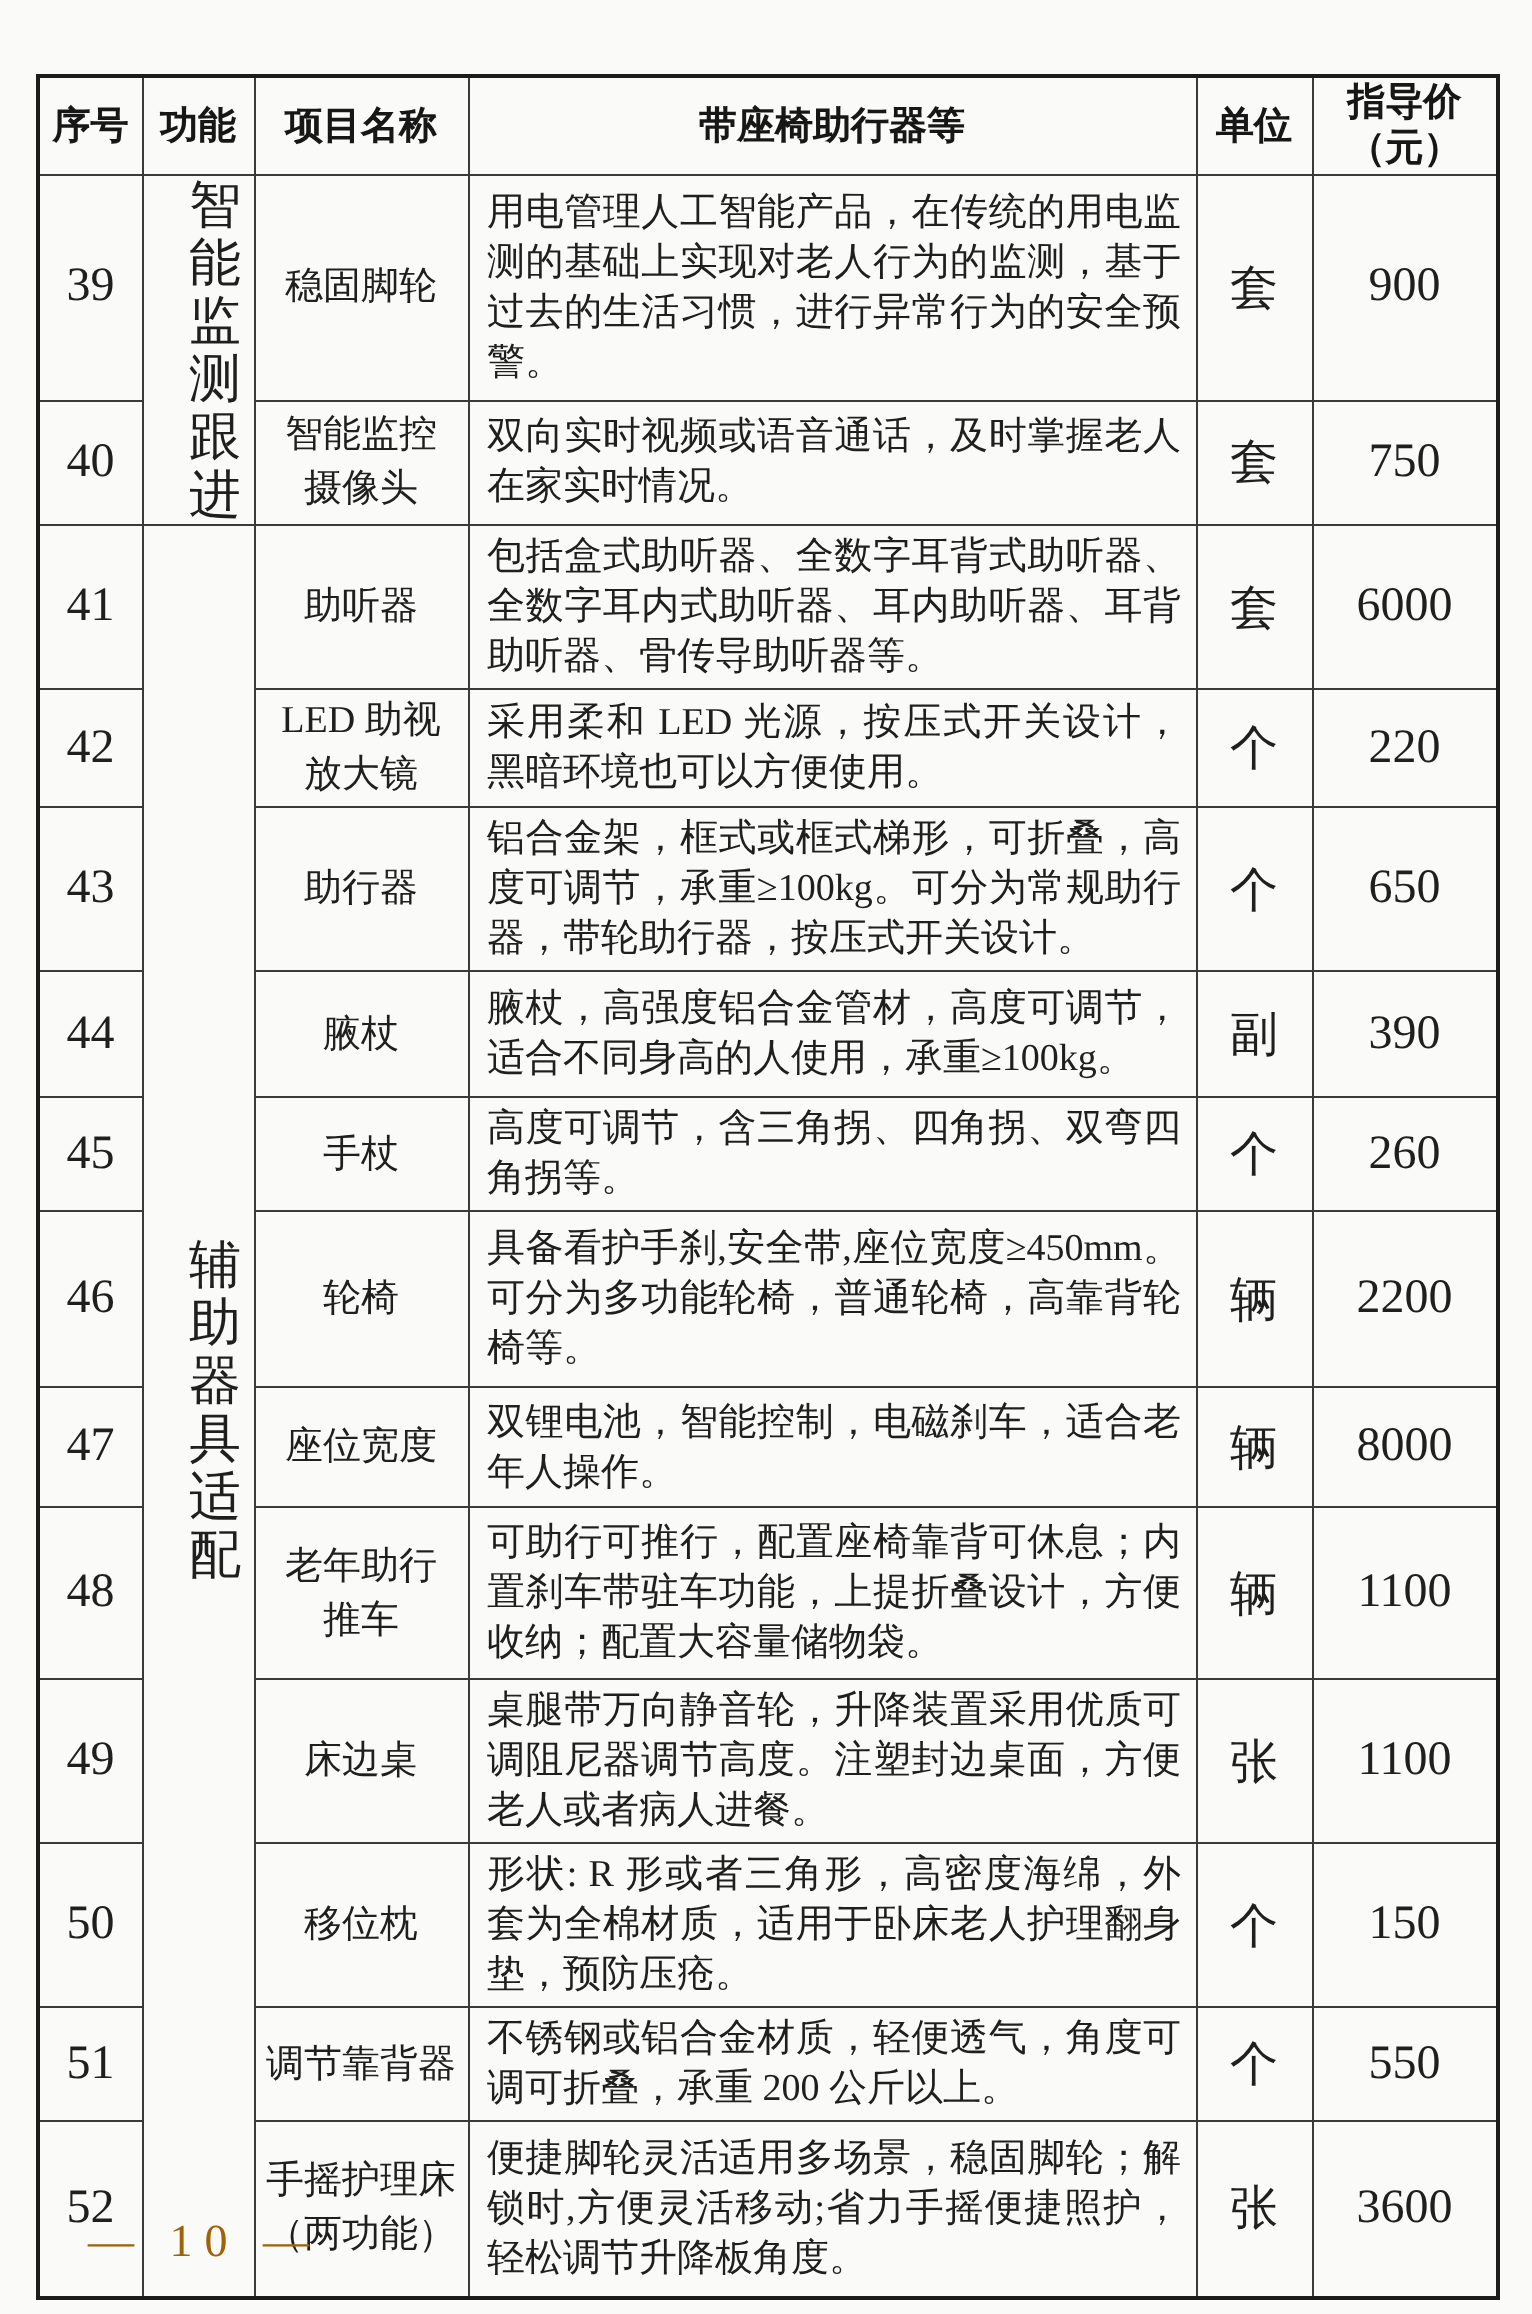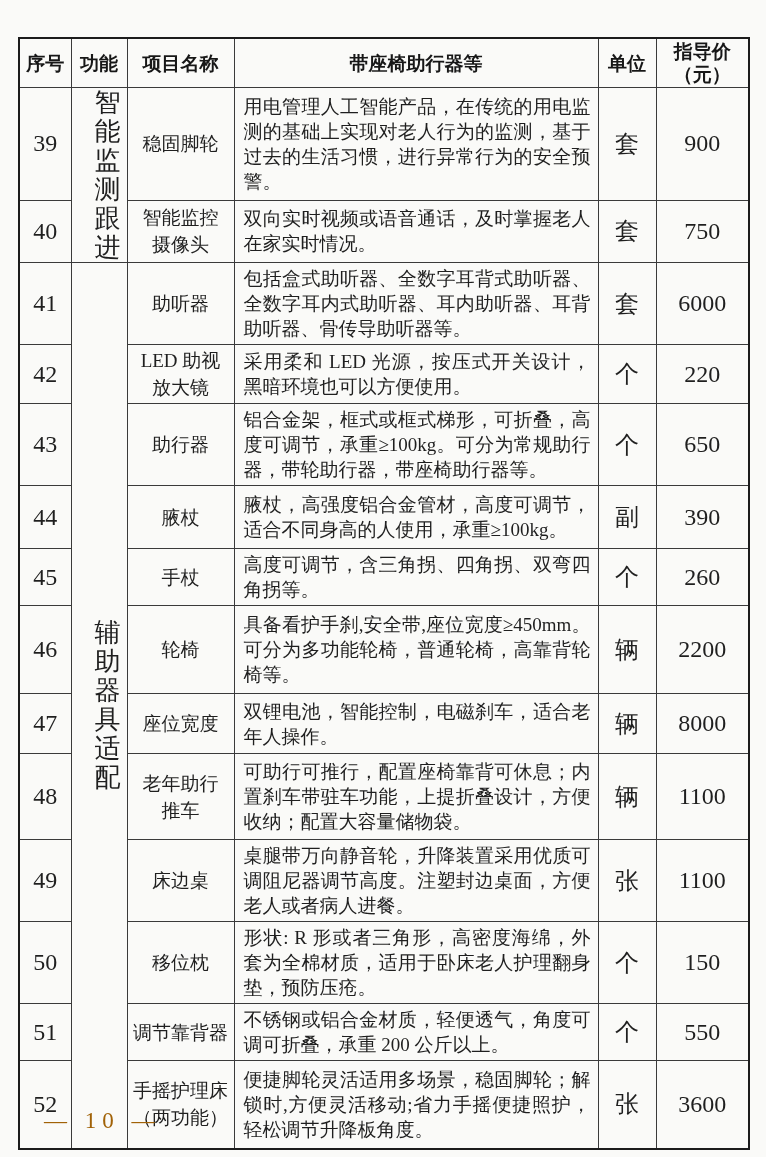--- a/index.html
+++ b/index.html
@@ -139,21 +139,21 @@
         <td class="no-cell">42</td>
         <td class="name-cell">LED 助视
 放大镜</td>
         <td class="spec-cell">采用柔和 LED 光源，按压式开关设计，黑暗环境也可以方便使用。</td>
         <td class="unit-cell">个</td>
         <td class="price-cell">220</td>
       </tr>
       <tr style="height:82px;">
         <td class="no-cell">43</td>
         <td class="name-cell">助行器</td>
-        <td class="spec-cell">铝合金架，框式或框式梯形，可折叠，高度可调节，承重≥100kg。可分为常规助行器，带轮助行器，带座椅助行器等。</td>
+        <td class="spec-cell">铝合金架，框式或框式梯形，可折叠，高度可调节，承重≥100kg。可分为常规助行器，带轮助行器，按压式开关设计。</td>
         <td class="unit-cell">个</td>
         <td class="price-cell">650</td>
       </tr>
       <tr style="height:63px;">
         <td class="no-cell">44</td>
         <td class="name-cell">腋杖</td>
         <td class="spec-cell">腋杖，高强度铝合金管材，高度可调节，适合不同身高的人使用，承重≥100kg。</td>
         <td class="unit-cell">副</td>
         <td class="price-cell">390</td>
       </tr>

